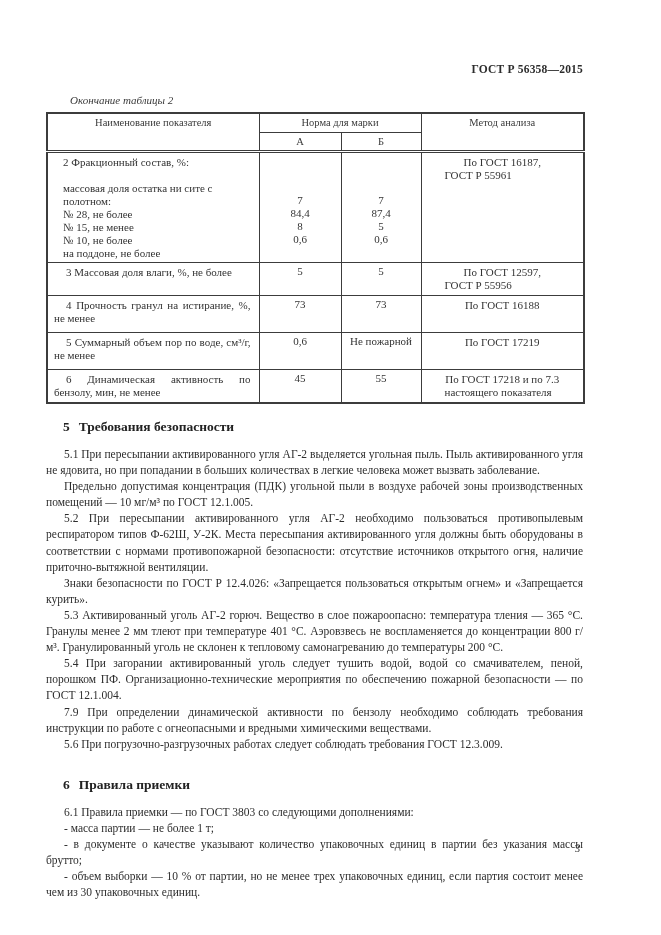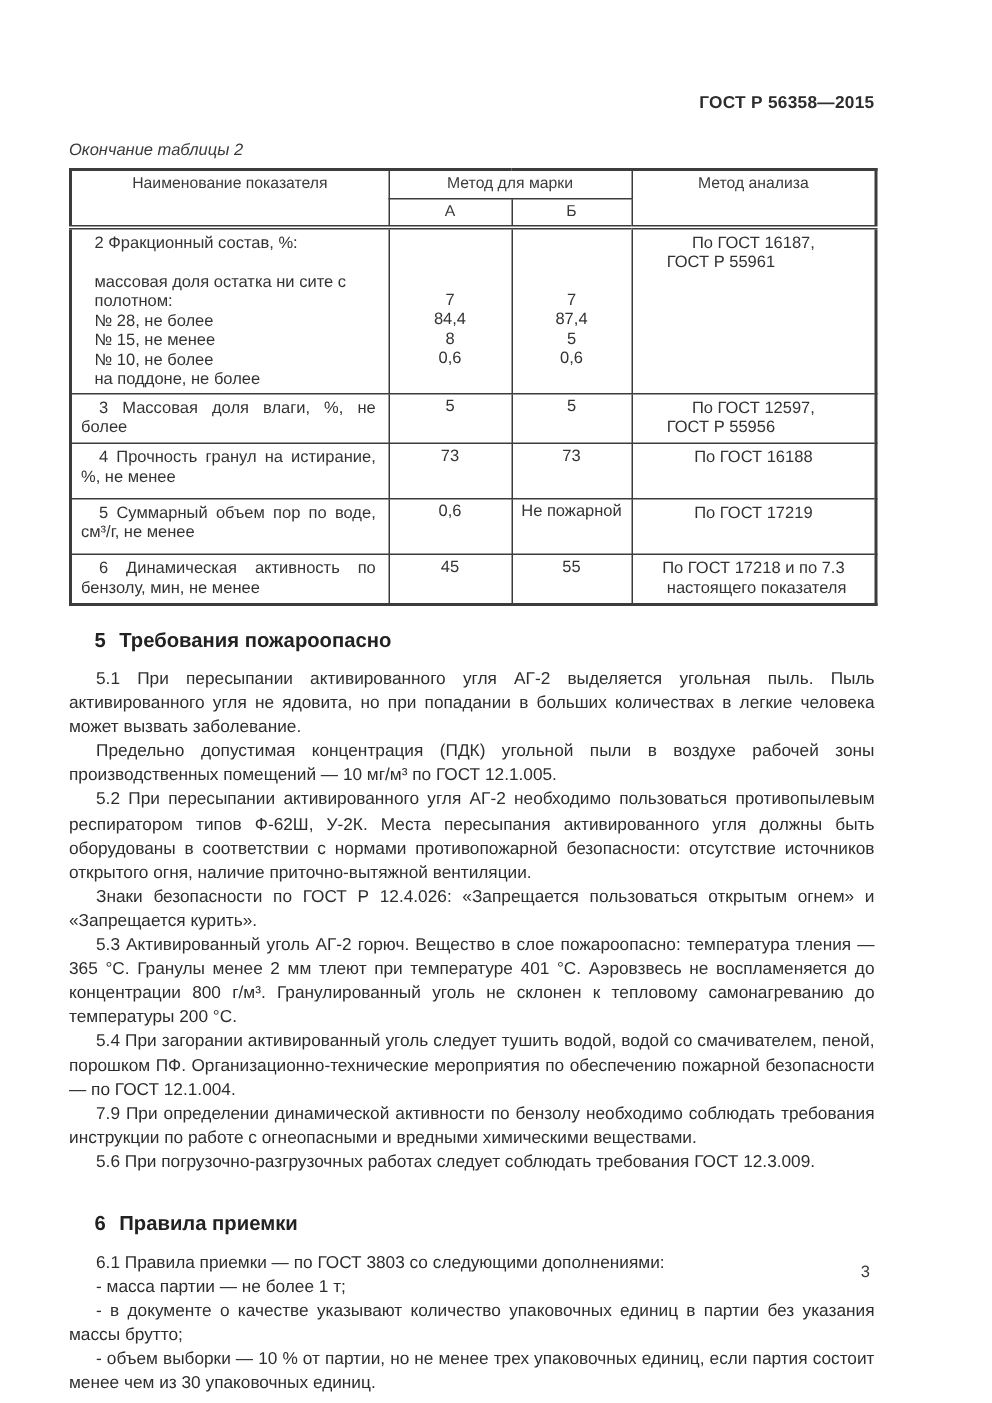--- a/index.html
+++ b/index.html
@@ -8,34 +8,36 @@
     width: 661px; height: 935px;
     overflow: hidden;
     font-family: "Liberation Sans", sans-serif;
     color: #2d2d2d;
   }
   .page {
     position: relative;
     width: 661px; height: 935px;
     box-sizing: border-box;
     padding: 0 78px 0 46px;
+    font-family: Liberation Serif, serif;
   }
   .doc-ref {
     padding-top: 63px;
     text-align: right;
     font-weight: bold;
     font-size: 11.5px;
     letter-spacing: 0.2px;
   }
   .tbl-caption {
     margin-top: 19px;
     margin-bottom: 6px;
     font-style: italic;
     font-size: 11px;
     color: #3a3a3a;
+    margin-left: 24px;
   }
   table.gtable {
     width: 100%;
     table-layout: fixed;
     border-collapse: collapse;
     border: 2px solid #3c3c3c;
     font-size: 11px;
     line-height: 13px;
     color: #333;
   }
@@ -110,21 +112,21 @@
   <table class="gtable">
     <colgroup>
       <col style="width:212px">
       <col style="width:82px">
       <col style="width:80px">
       <col style="width:163px">
     </colgroup>
     <tbody>
       <tr class="h1">
         <td class="hd dbl" rowspan="2">Наименование показателя</td>
-        <td class="hd" colspan="2">Метод для марки</td>
+        <td class="hd" colspan="2">Норма для марки</td>
         <td class="hd dbl" rowspan="2">Метод анализа</td>
       </tr>
       <tr class="h2">
         <td class="hd dbl">А</td>
         <td class="hd dbl">Б</td>
       </tr>
 
       <tr class="row2">
         <td class="lblcell">
           <div>2 Фракционный состав, %:</div>
@@ -192,21 +194,21 @@
         <td class="mth">
           <div class="mth-l1">По ГОСТ 17218 и по 7.3</div>
           <div class="mth-l2">настоящего показателя</div>
         </td>
       </tr>
     </tbody>
   </table>
 
   <div class="section sec5">
     <div class="sec-head">
-      <span class="sec-num">5</span><span class="sec-title">Требования пожароопасно</span>
+      <span class="sec-num">5</span><span class="sec-title">Требования безопасности</span>
     </div>
     <p>5.1 При пересыпании активированного угля АГ-2 выделяется угольная пыль. Пыль активированного угля не ядовита, но при попадании в больших количествах в легкие человека может вызвать заболевание.</p>
     <p>Предельно допустимая концентрация (ПДК) угольной пыли в воздухе рабочей зоны производственных помещений — 10 мг/м³ по ГОСТ 12.1.005.</p>
     <p>5.2 При пересыпании активированного угля АГ-2 необходимо пользоваться противопылевым респиратором типов Ф-62Ш, У-2К. Места пересыпания активированного угля должны быть оборудованы в соответствии с нормами противопожарной безопасности: отсутствие источников открытого огня, наличие приточно-вытяжной вентиляции.</p>
     <p>Знаки безопасности по ГОСТ Р 12.4.026: «Запрещается пользоваться открытым огнем» и «Запрещается курить».</p>
     <p>5.3 Активированный уголь АГ-2 горюч. Вещество в слое пожароопасно: температура тления — 365 °С. Гранулы менее 2 мм тлеют при температуре 401 °С. Аэровзвесь не воспламеняется до концентрации 800 г/м³. Гранулированный уголь не склонен к тепловому самонагреванию до температуры 200 °С.</p>
     <p>5.4 При загорании активированный уголь следует тушить водой, водой со смачивателем, пеной, порошком ПФ. Организационно-технические мероприятия по обеспечению пожарной безопасности — по ГОСТ 12.1.004.</p>
     <p>7.9 При определении динамической активности по бензолу необходимо соблюдать требования инструкции по работе с огнеопасными и вредными химическими веществами.</p>
     <p>5.6 При погрузочно-разгрузочных работах следует соблюдать требования ГОСТ 12.3.009.</p>
   </div>

